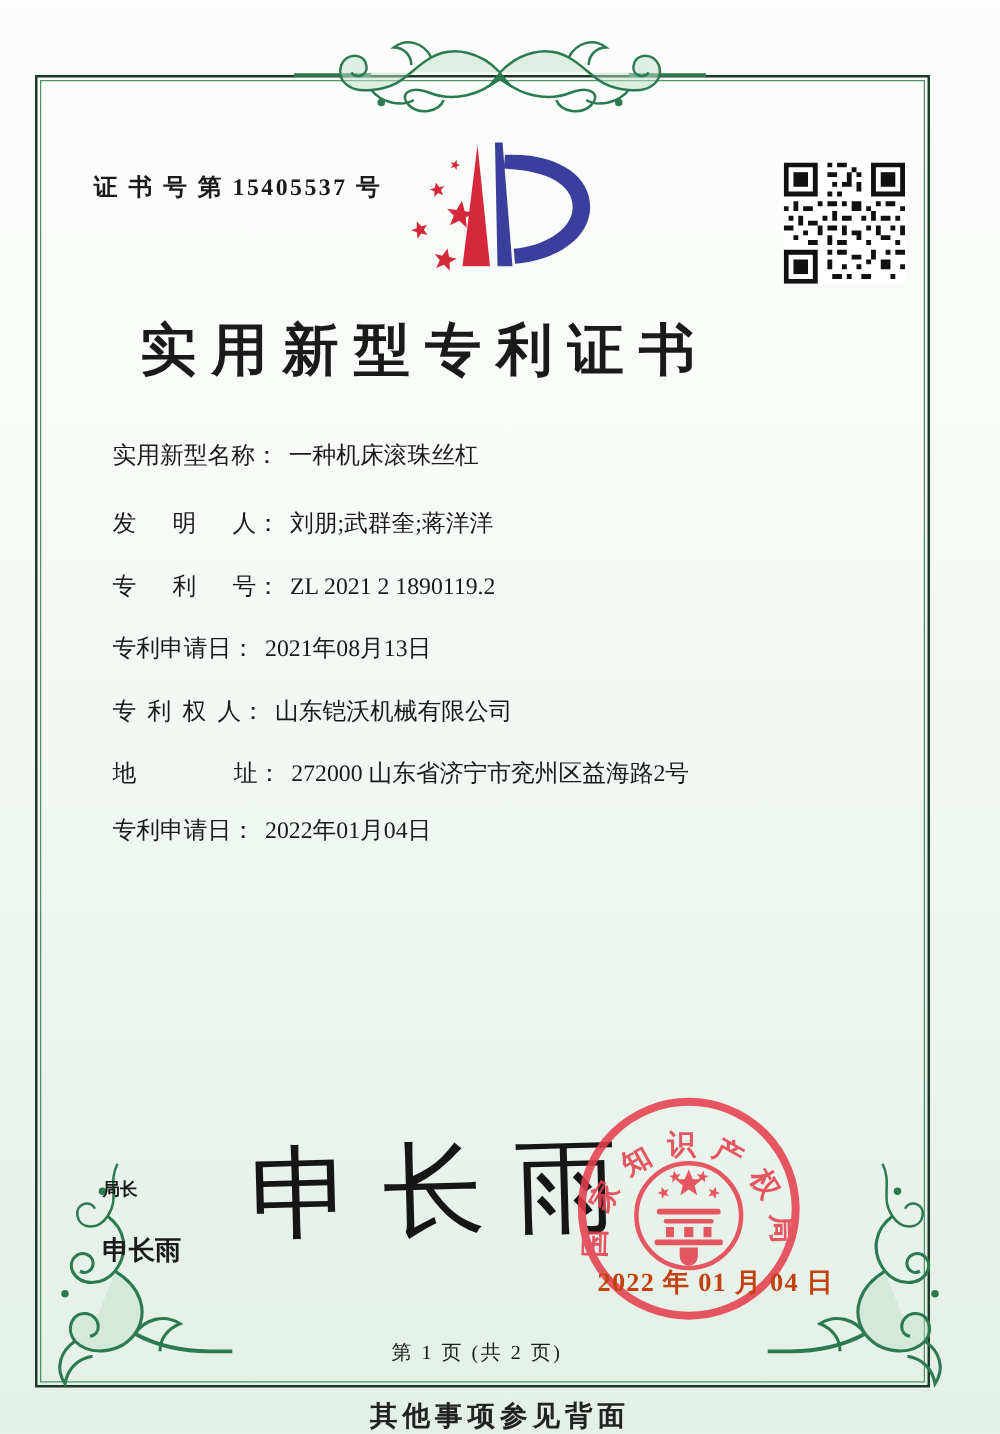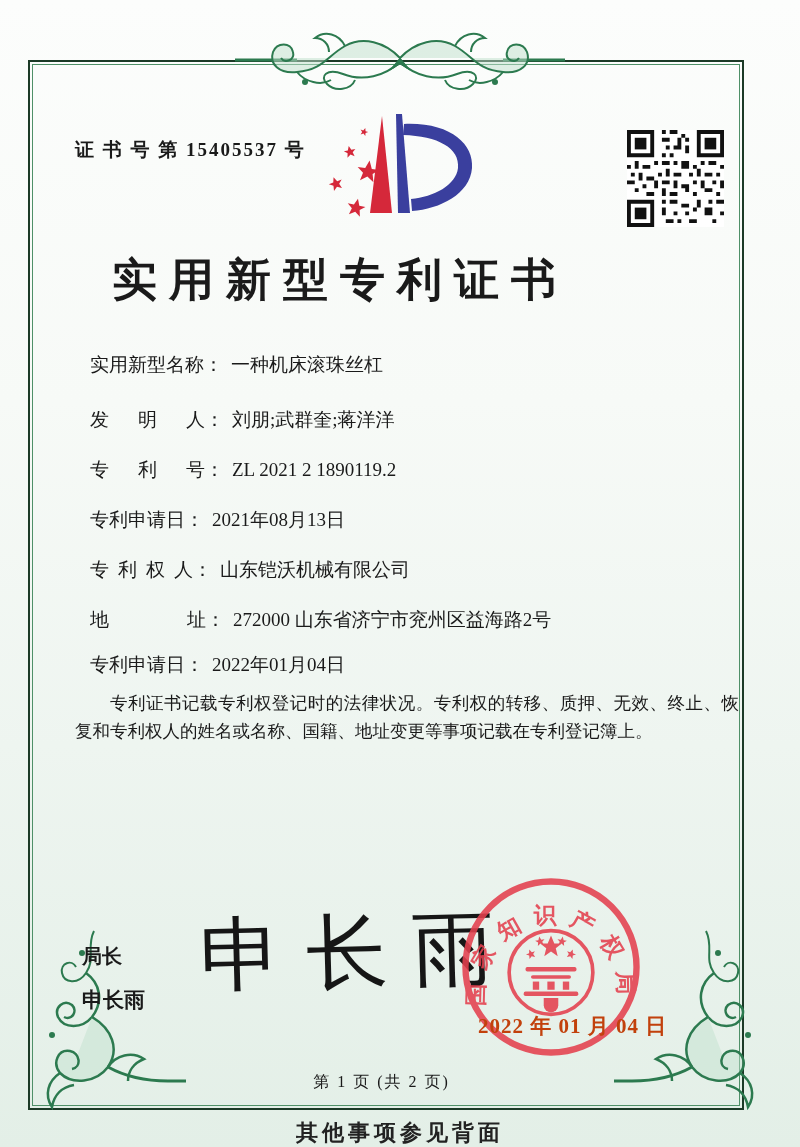--- a/index.html
+++ b/index.html
@@ -23,21 +23,21 @@
   .f-label{display:inline-block;vertical-align:top;}
   .r1 .f-label{letter-spacing:0;}
   .r2 .f-label,.r3 .f-label{letter-spacing:29px;margin-right:-29px;font-family:Liberation Serif, serif;}
   .r5 .f-label{letter-spacing:9px;margin-right:-9px;}
   .r6 .f-label{letter-spacing:78px;margin-right:-78px;}
   .f-colon{display:inline-block;}
   .f-value{display:inline-block;margin-left:8px;}
   .grant2{position:absolute;left:310px;top:0;}
   .body-par{left:75px;width:664px;font-size:17.5px;line-height:27.5px;text-align:justify;}
   .body-par .p{text-indent:2em;margin:0;}
-  .sig-title{left:82px;top:943px;font-size:20px;font-weight:bold;font-family:Liberation Serif, serif;}
+  .sig-title{left:82px;top:943px;font-size:14px;font-weight:bold;font-family:Liberation Serif, serif;}
   .sig-name{left:82px;top:986px;font-size:21px;font-weight:bold;font-family:"Liberation Sans","DejaVu Sans",sans-serif;}
   .sig-script{left:200px;top:898px;font-size:82px;letter-spacing:24px;color:#161616;transform:rotate(-1.5deg);font-weight:500;white-space:nowrap;}
   .seal-date{left:478px;top:1012px;font-size:21px;font-weight:600;letter-spacing:1px;color:#c2410c;white-space:nowrap;}
   .footer-page{left:0;top:1072px;width:763px;text-align:center;font-size:16px;letter-spacing:2px;}
   .back-note{left:0;top:1118px;width:800px;text-align:center;font-size:22px;font-weight:600;letter-spacing:4px;color:#222;}
   svg{display:block;}
 </style>
 </head>
 <body>
 
@@ -142,21 +142,20 @@
 </div>
 <div class="abs row r6" style="top:606px;">
   <span class="f-label">地址</span><span class="f-colon">：</span><span class="f-value">272000 山东省济宁市兖州区益海路2号</span>
 </div>
 
 <div class="abs row" style="top:651px;">
   <span>专利申请日</span><span>：</span><span class="f-value">2022年01月04日</span>
 </div>
 
 <div class="abs body-par" style="top:690px;">
-  <p class="p">专利证书记载专利权登记时的法律状况。专利权的转移、质押、无效、终止、恢复和专利权人的姓名或名称、国籍、地址变更等事项记载在专利登记簿上。</p>
 </div>
 
 <div class="abs sig-title">局长</div>
 <div class="abs sig-name">申长雨</div>
 <div class="abs sig-script">申长雨</div>
 
 <svg class="abs" style="left:460px;top:876px;" width="182" height="182" viewBox="0 0 200 200">
   <defs>
     <path id="sealArc" d="M 26,126 A 74,74 0 1 1 174,126" fill="none"></path>
     <path id="st2" d="M0,-10 L2.9,-3.1 L9.5,-3.1 L4.2,1.2 L5.9,8.1 L0,4 L-5.9,8.1 L-4.2,1.2 L-9.5,-3.1 L-2.9,-3.1 Z"></path>

